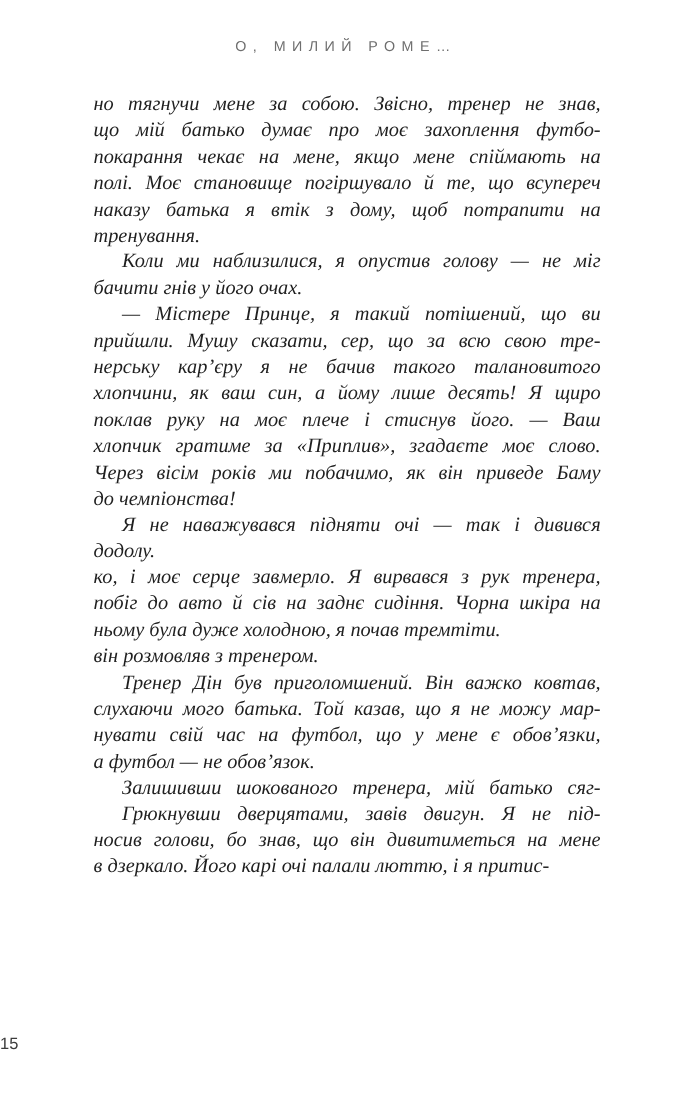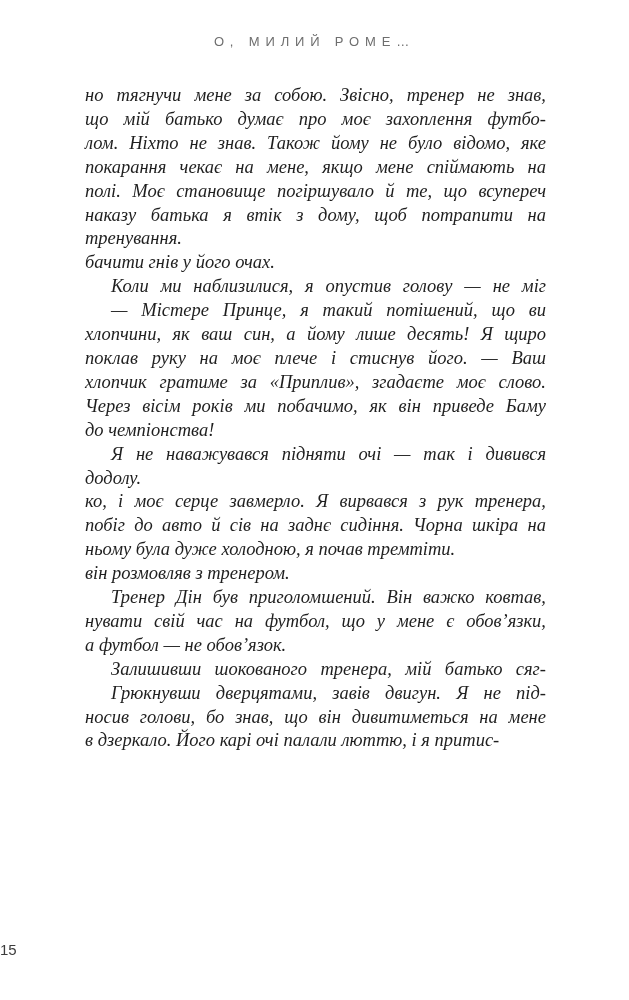--- a/index.html
+++ b/index.html
@@ -60,52 +60,54 @@
 </head>
 <body>
 
 <div class="book-page">
   <div class="running-header">О, МИЛИЙ РОМЕ…</div>
 
   <div class="text-block">
       <div class="para">
         <div class="line">но тягнучи мене за собою. Звісно, тренер не знав,</div>
         <div class="line">що мій батько думає про моє захоплення футбо-</div>
-        <div class="line">лом. Ніхто не знав. Також йому не було відомо, яке</div>
         <div class="line">покарання чекає на мене, якщо мене спіймають на</div>
         <div class="line">полі. Моє становище погіршувало й те, що всупереч</div>
         <div class="line">наказу батька я втік з дому, щоб потрапити на</div>
         <div class="line last">тренування.</div>
       </div>
       <div class="para">
+        <div class="line first">Коли ми наблизилися, я опустив голову — не міг</div>
         <div class="line last">бачити гнів у його очах.</div>
-        <div class="line first">Коли ми наблизилися, я опустив голову — не міг</div>
       </div>
       <div class="para">
         <div class="line first">— Містере Принце, я такий потішений, що ви</div>
+        <div class="line">прийшли. Мушу сказати, сер, що за всю свою тре-</div>
+        <div class="line">нерську кар’єру я не бачив такого талановитого</div>
         <div class="line">хлопчини, як ваш син, а йому лише десять! Я щиро</div>
         <div class="line">поклав руку на моє плече і стиснув його. — Ваш</div>
         <div class="line">хлопчик гратиме за «Приплив», згадаєте моє слово.</div>
         <div class="line">Через вісім років ми побачимо, як він приведе Баму</div>
         <div class="line last">до чемпіонства!</div>
       </div>
       <div class="para">
         <div class="line first">Я не наважувався підняти очі — так і дивився</div>
         <div class="line last">додолу.</div>
       </div>
       <div class="para">
         <div class="line">ко, і моє серце завмерло. Я вирвався з рук тренера,</div>
         <div class="line">побіг до авто й сів на заднє сидіння. Чорна шкіра на</div>
         <div class="line last">ньому була дуже холодною, я почав тремтіти.</div>
       </div>
       <div class="para">
         <div class="line last">він розмовляв з тренером.</div>
       </div>
       <div class="para">
         <div class="line first">Тренер Дін був приголомшений. Він важко ковтав,</div>
+        <div class="line">слухаючи мого батька. Той казав, що я не можу мар-</div>
         <div class="line">нувати свій час на футбол, що у мене є обов’язки,</div>
         <div class="line last">а футбол — не обов’язок.</div>
       </div>
       <div class="para">
         <div class="line first">Залишивши шокованого тренера, мій батько сяг-</div>
       </div>
       <div class="para">
         <div class="line first">Грюкнувши дверцятами, завів двигун. Я не під-</div>
         <div class="line">носив голови, бо знав, що він дивитиметься на мене</div>
         <div class="line last">в дзеркало. Його карі очі палали люттю, і я притис-</div>

